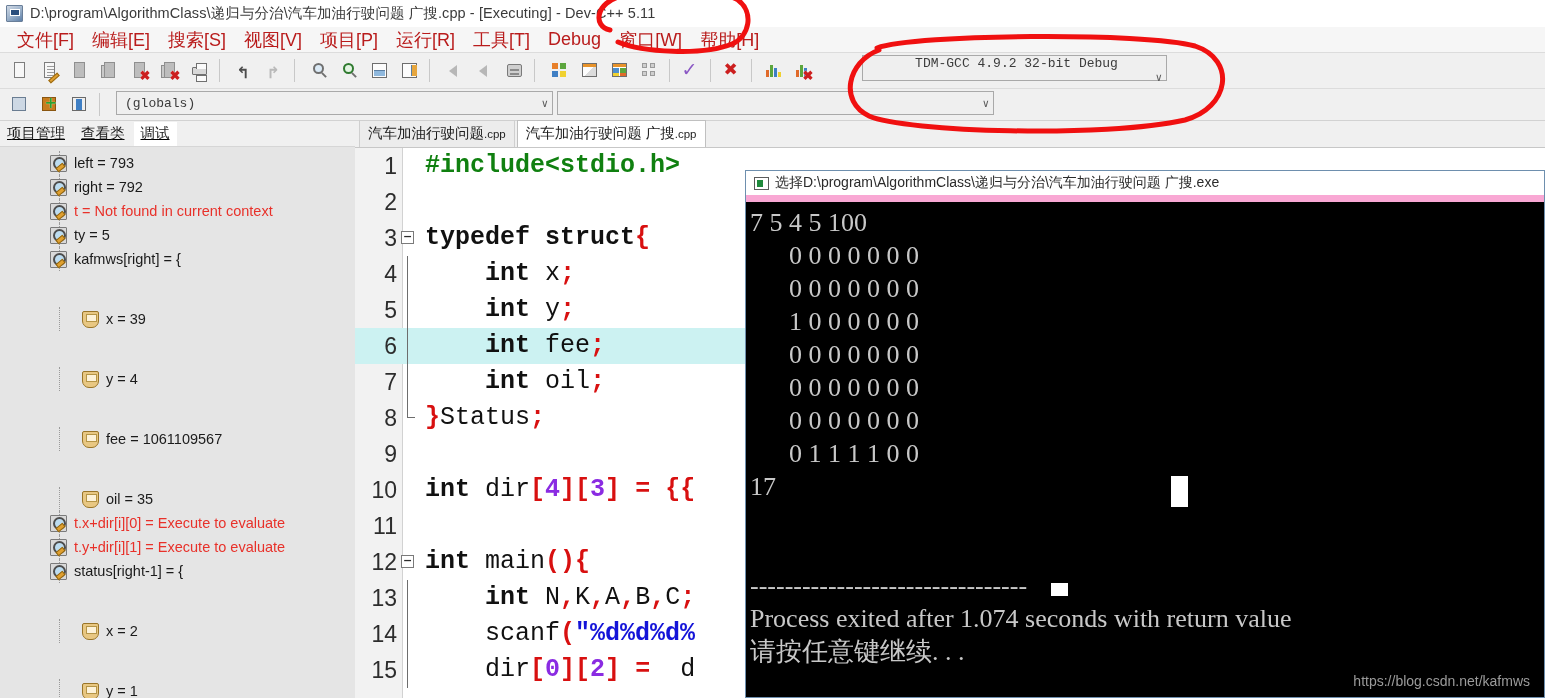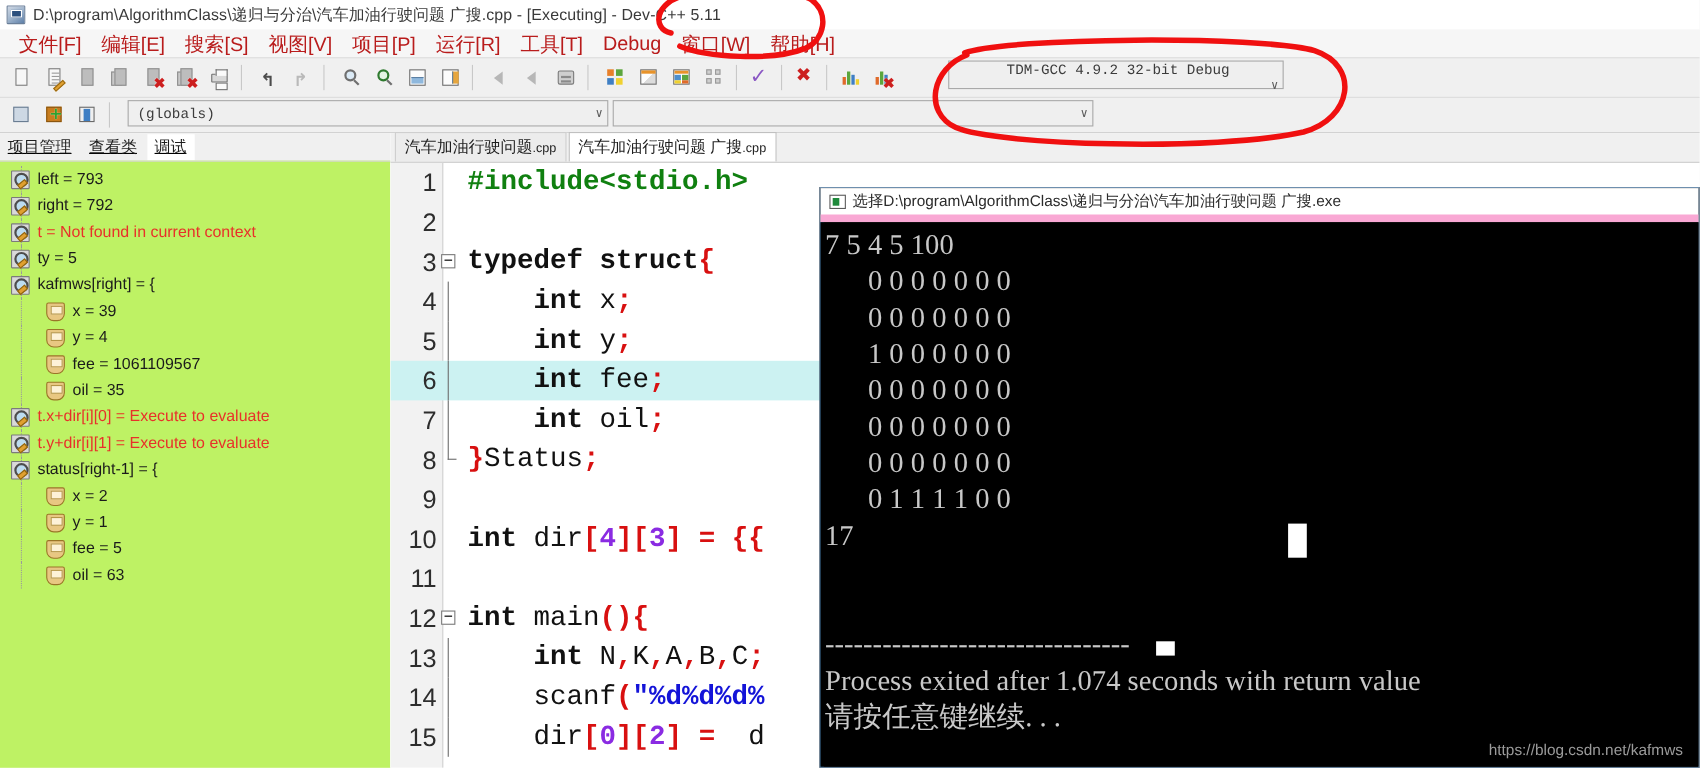--- a/index.html
+++ b/index.html
@@ -202,28 +202,28 @@
   .leftpanel{
     position:absolute; left:0; top:121px; width:355px; height:577px; background:#ffffff;
   }
   .lp-tabs{ height:25px; display:flex; align-items:flex-end; background:#f0f0f0;text-decoration:underline; }
   .lp-tab{
     font-size:14.5px; color:#1d1d1d; padding:2px 7px 3px 7px; margin-right:2px;
     background:#f0f0f0; cursor:default; white-space:nowrap;
   }
   .lp-tab.active{ background:#ffffff;text-align:center; }
   .lp-body{
-    position:absolute; left:0; top:25px; right:0; bottom:0; background:#bef264;
-    border-top:1px solid #d6d6d6; overflow:hidden; padding-top:4px;
+    position:absolute; left:0; top:25px; right:0; bottom:0; background:#e5e5e5;
+    border-top:1px solid #d6d6d6; overflow:hidden; padding-top:4px;padding-left:40px;
   }
   .tree-row{
     display:flex; align-items:center; height:24px; padding-left:10px;
     white-space:nowrap; font-size:14.5px; color:#1b1b1b; position:relative;
   }
-  .tree-row.child{ padding-left:42px; }
+  .tree-row.child{ padding-left:42px;margin-top:36px; }
   .tree-row.red{ color:#e8312a; }
   .expander{
     position:absolute; left:14px; width:11px; height:11px; border:1px solid #7a7a7a;
     background:#fff; display:flex; align-items:center; justify-content:center;
     font:700 10px/9px "DejaVu Sans",sans-serif; color:#2b2b2b;
   }
   .dots{
     position:absolute; left:19px; top:0; bottom:0; width:1px;
     border-left:1px dotted #9a9a9a;
   }

